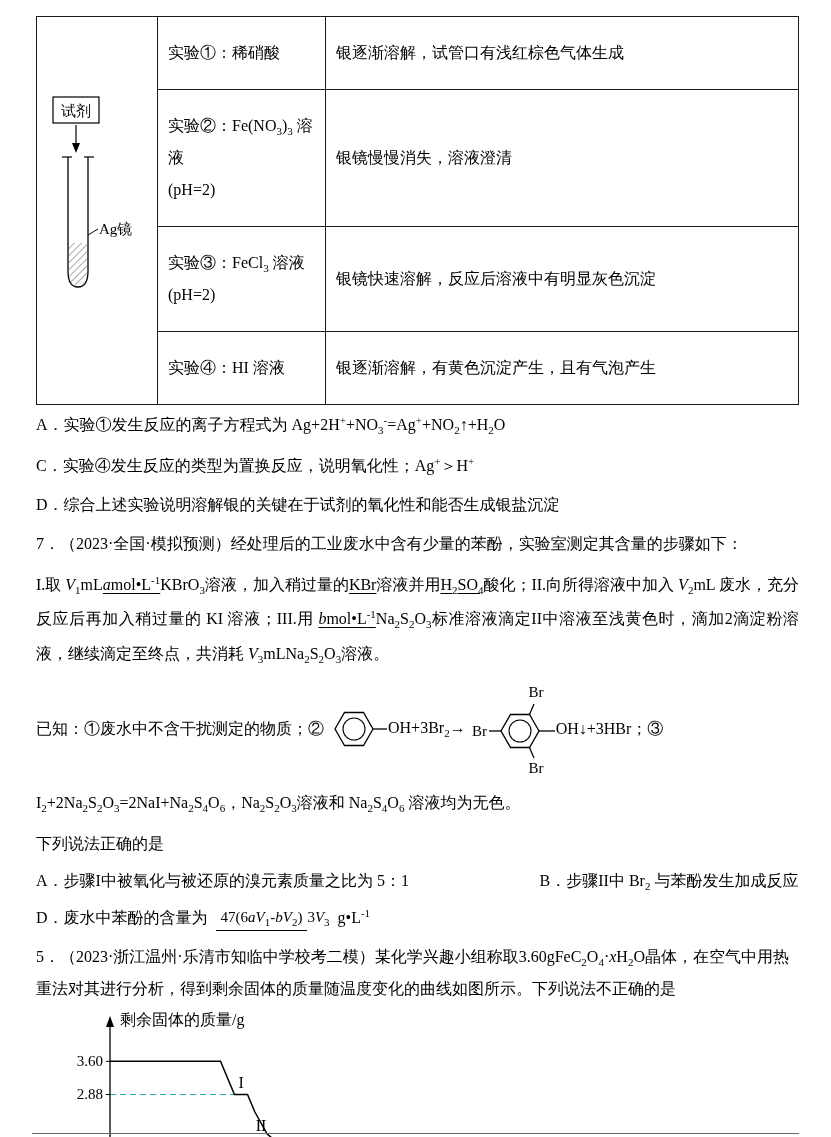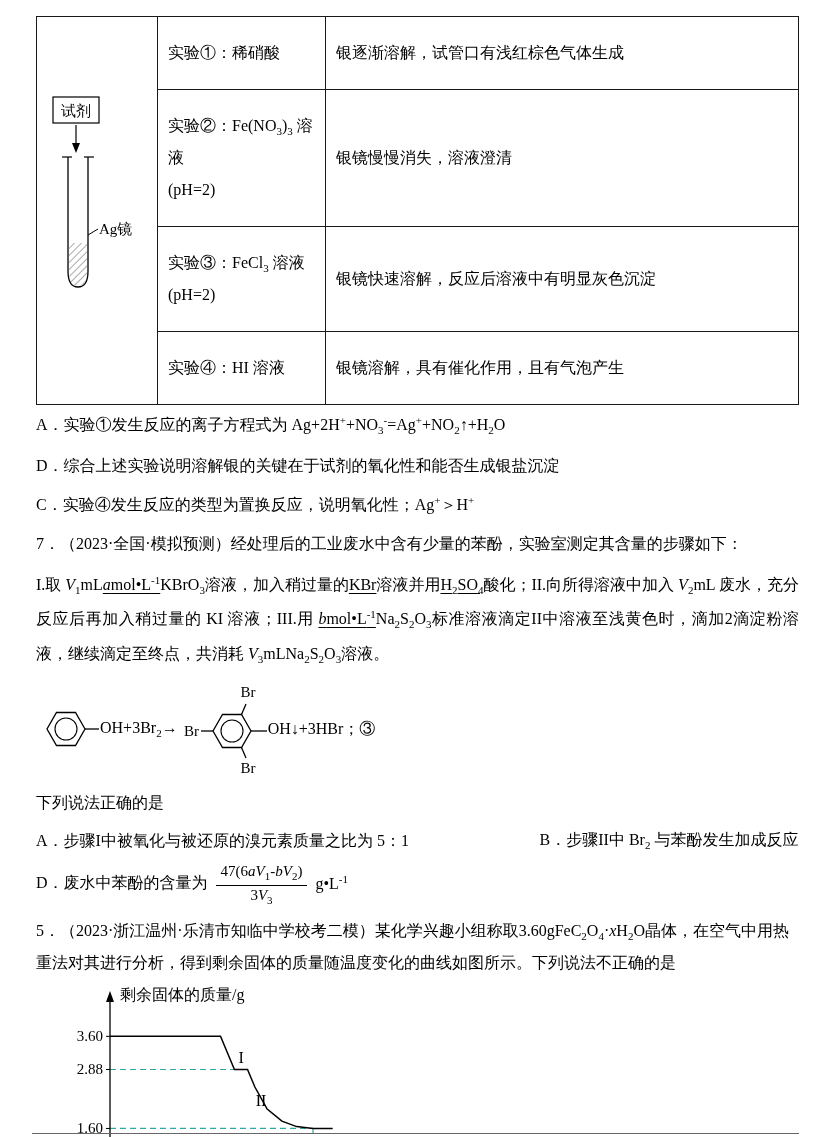--- a/index.html
+++ b/index.html
@@ -12,21 +12,21 @@
   td.fig-cell{width:108px;text-align:center}
   td.exp-cell{width:168px;line-height:2.0}
   td.obs-cell{line-height:1.8}
   .para{line-height:1.95;padding:4px 0}
   .steps{line-height:2.12;text-align:justify;padding:4px 0}
   .known2{display:flex;align-items:center;padding:4px 0;line-height:1.5}
   .known2 svg{flex-shrink:0}
   .opt-row{display:flex;align-items:center;padding:3px 0;line-height:1.9}
   .opt-a-col{flex:0 0 66%}
   .opt-c-col{flex:0 0 50%}
-  .frac{display:inline-flex;flex-direction:column;align-items:center;vertical-align:middle;margin:0 4px;font-size:15px;line-height:1.25}
+  .frac{display:inline-flex;flex-direction:row;align-items:flex-start;vertical-align:middle;margin:0 4px;font-size:15px;line-height:1.25}
   .frac .num{padding:0 5px 1px;border-bottom:1.2px solid #000}
   .chart-wrap{margin:2px 0 0 18px}
   .bottom-rule{position:absolute;left:32px;right:32px;bottom:3px;border-top:1px solid #666}
   u{text-underline-offset:3px}
   sub,sup{font-size:11px}
   svg text{font-family:"Liberation Serif","DejaVu Serif",serif}
 </style>
 </head>
 <body>
 
@@ -60,53 +60,55 @@
     <tr style="height:76px">
       <td class="exp-cell">实验②：Fe(NO<sub>3</sub>)<sub>3</sub> 溶液<br>(pH=2)</td>
       <td class="obs-cell">银镜慢慢消失，溶液澄清</td>
     </tr>
     <tr style="height:80px">
       <td class="exp-cell">实验③：FeCl<sub>3</sub> 溶液<br>(pH=2)</td>
       <td class="obs-cell">银镜快速溶解，反应后溶液中有明显灰色沉淀</td>
     </tr>
     <tr style="height:44px">
       <td class="exp-cell">实验④：HI 溶液</td>
-      <td class="obs-cell">银镜溶解，具有催化作用，且有气泡产生</td>
+      <td class="obs-cell">银逐渐溶解，有黄色沉淀产生，且有气泡产生</td>
     </tr>
   </tbody>
     </table>
 
   <div class="para">A．实验①发生反应的离子方程式为 Ag+2H<sup>+</sup>+NO<sub>3</sub><sup>-</sup>=Ag<sup>+</sup>+NO<sub>2</sub>↑+H<sub>2</sub>O</div>
+  <div class="para">C．实验④发生反应的类型为置换反应，说明氧化性；Ag<sup>+</sup>＞H<sup>+</sup></div>
   <div class="para">D．综合上述实验说明溶解银的关键在于试剂的氧化性和能否生成银盐沉淀</div>
-  <div class="para">C．实验④发生反应的类型为置换反应，说明氧化性；Ag<sup>+</sup>＞H<sup>+</sup></div>
 
   <div class="para">7．（2023·全国·模拟预测）经处理后的工业废水中含有少量的苯酚，实验室测定其含量的步骤如下：</div>
   <div class="steps">I.取 <i>V</i><sub>1</sub>mL<u><i>a</i>mol•L<sup>-1</sup></u>KBrO<sub>3</sub>溶液，加入稍过量的<u>KBr</u>溶液并用<u>H<sub>2</sub>SO<sub>4</sub></u>酸化；II.向所得溶液中加入 <i>V</i><sub>2</sub>mL 废水，充分反应后再加入稍过量的 KI 溶液；III.用 <u><i>b</i>mol•L<sup>-1</sup></u>Na<sub>2</sub>S<sub>2</sub>O<sub>3</sub>标准溶液滴定II中溶液至浅黄色时，滴加2滴淀粉溶液，继续滴定至终点，共消耗 <i>V</i><sub>3</sub>mLNa<sub>2</sub>S<sub>2</sub>O<sub>3</sub>溶液。</div>
 
   <div class="known2">
+    <span>已知：①废水中不含干扰测定的物质；②</span>
     <svg width="64" height="58" viewBox="0 0 64 58">
       <polygon points="49,29 39.5,12.5 20.5,12.5 11,29 20.5,45.5 39.5,45.5" fill="none" stroke="#000" stroke-width="1.3"></polygon>
       <circle cx="30" cy="29" r="11" fill="none" stroke="#000" stroke-width="1.1"></circle>
       <line x1="49" y1="29" x2="63" y2="29" stroke="#000" stroke-width="1.3"></line>
     </svg>
     <span>OH+3Br<sub>2</sub>→</span>
     <svg width="90" height="100" viewBox="0 0 90 100">
       <polygon points="73,52 63.5,35.5 44.5,35.5 35,52 44.5,68.5 63.5,68.5" fill="none" stroke="#000" stroke-width="1.3"></polygon>
       <circle cx="54" cy="52" r="11" fill="none" stroke="#000" stroke-width="1.1"></circle>
       <line x1="35" y1="52" x2="23" y2="52" stroke="#000" stroke-width="1.3"></line>
       <text x="21" y="57" font-size="15" text-anchor="end">Br</text>
       <line x1="63.5" y1="35.5" x2="68" y2="25" stroke="#000" stroke-width="1.3"></line>
       <text x="70" y="18" font-size="15" text-anchor="middle">Br</text>
       <line x1="63.5" y1="68.5" x2="68" y2="79" stroke="#000" stroke-width="1.3"></line>
       <text x="70" y="94" font-size="15" text-anchor="middle">Br</text>
       <line x1="73" y1="52" x2="89" y2="52" stroke="#000" stroke-width="1.3"></line>
     </svg>
     <span>OH↓+3HBr；③</span>
   </div>
 
+  <div class="para">I<sub>2</sub>+2Na<sub>2</sub>S<sub>2</sub>O<sub>3</sub>=2NaI+Na<sub>2</sub>S<sub>4</sub>O<sub>6</sub>，Na<sub>2</sub>S<sub>2</sub>O<sub>3</sub>溶液和 Na<sub>2</sub>S<sub>4</sub>O<sub>6</sub> 溶液均为无色。</div>
   <div class="para">下列说法正确的是</div>
 
   <div class="opt-row">
     <span class="opt-a-col">A．步骤I中被氧化与被还原的溴元素质量之比为 5：1</span>
     <span>B．步骤II中 Br<sub>2</sub> 与苯酚发生加成反应</span>
   </div>
   <div class="opt-row">
     <span>
       <span>D．废水中苯酚的含量为</span>
       <span class="frac">

